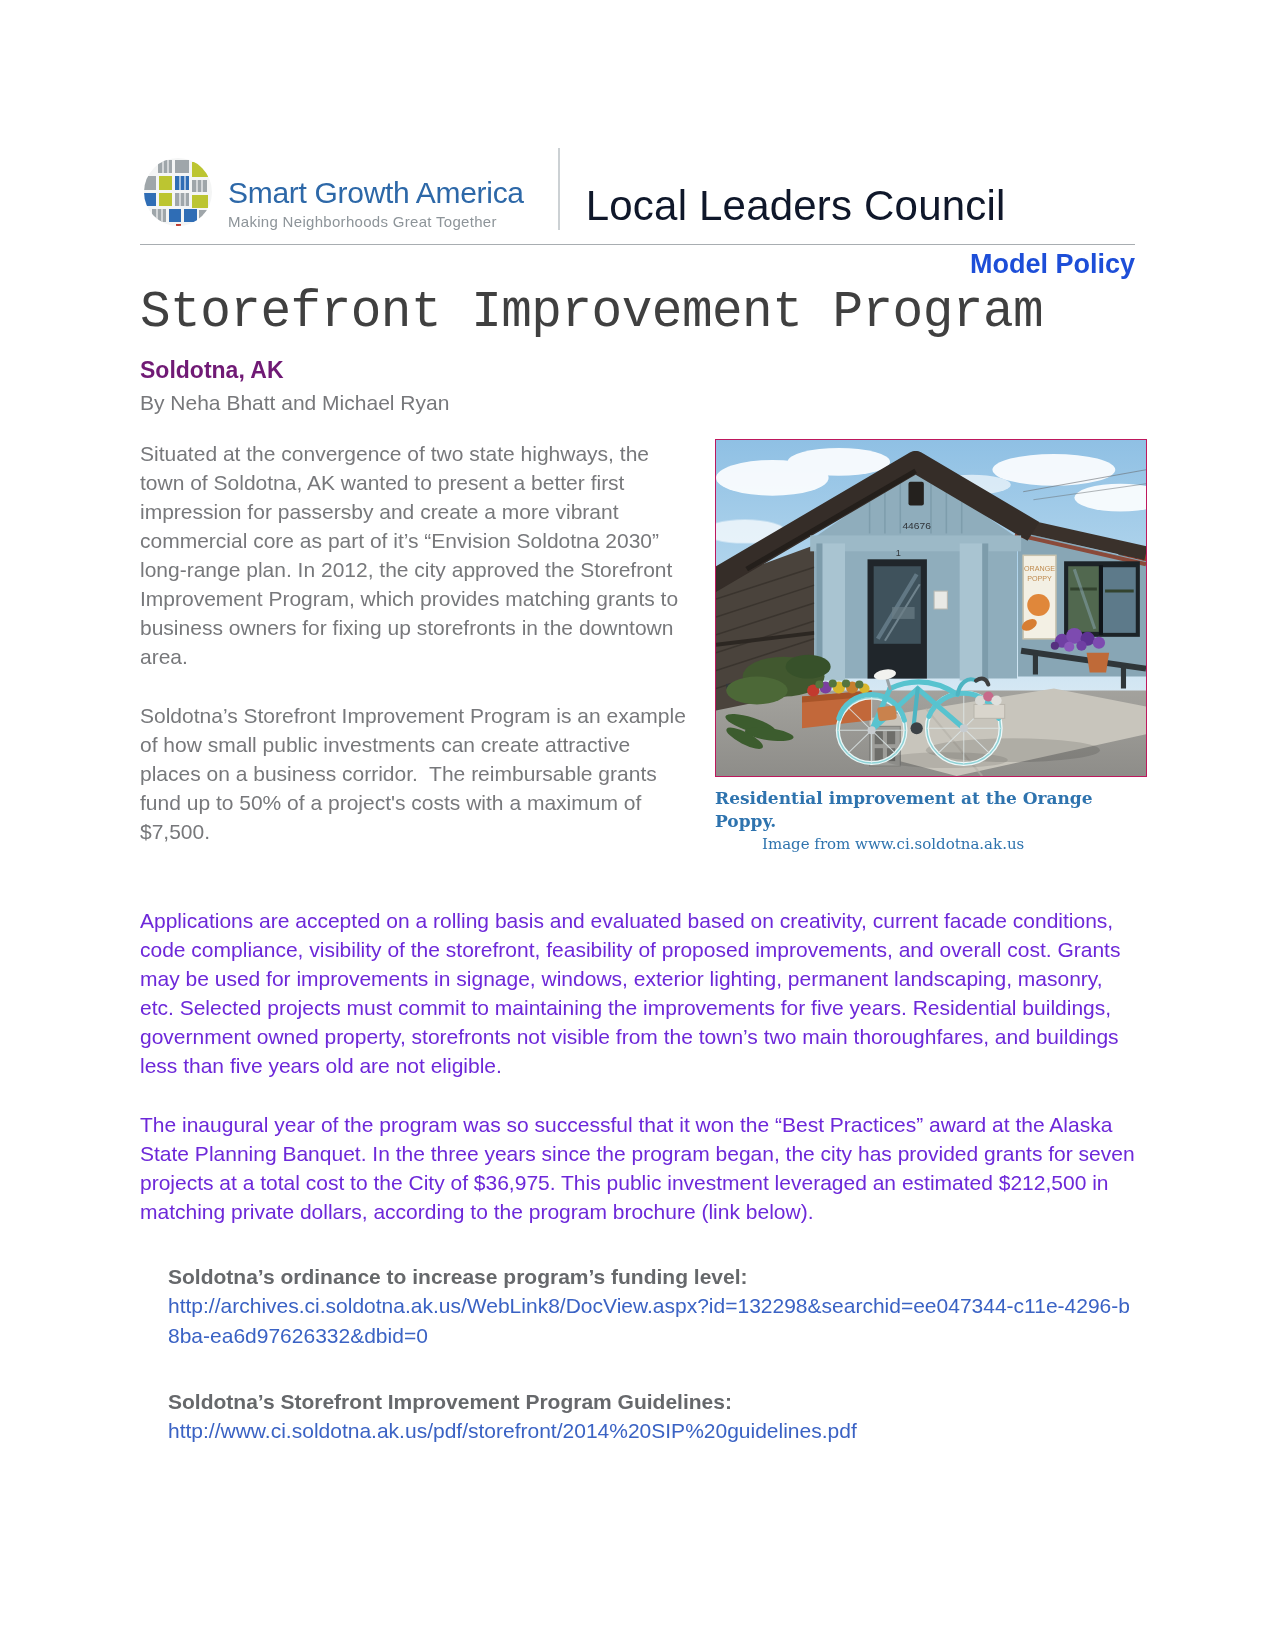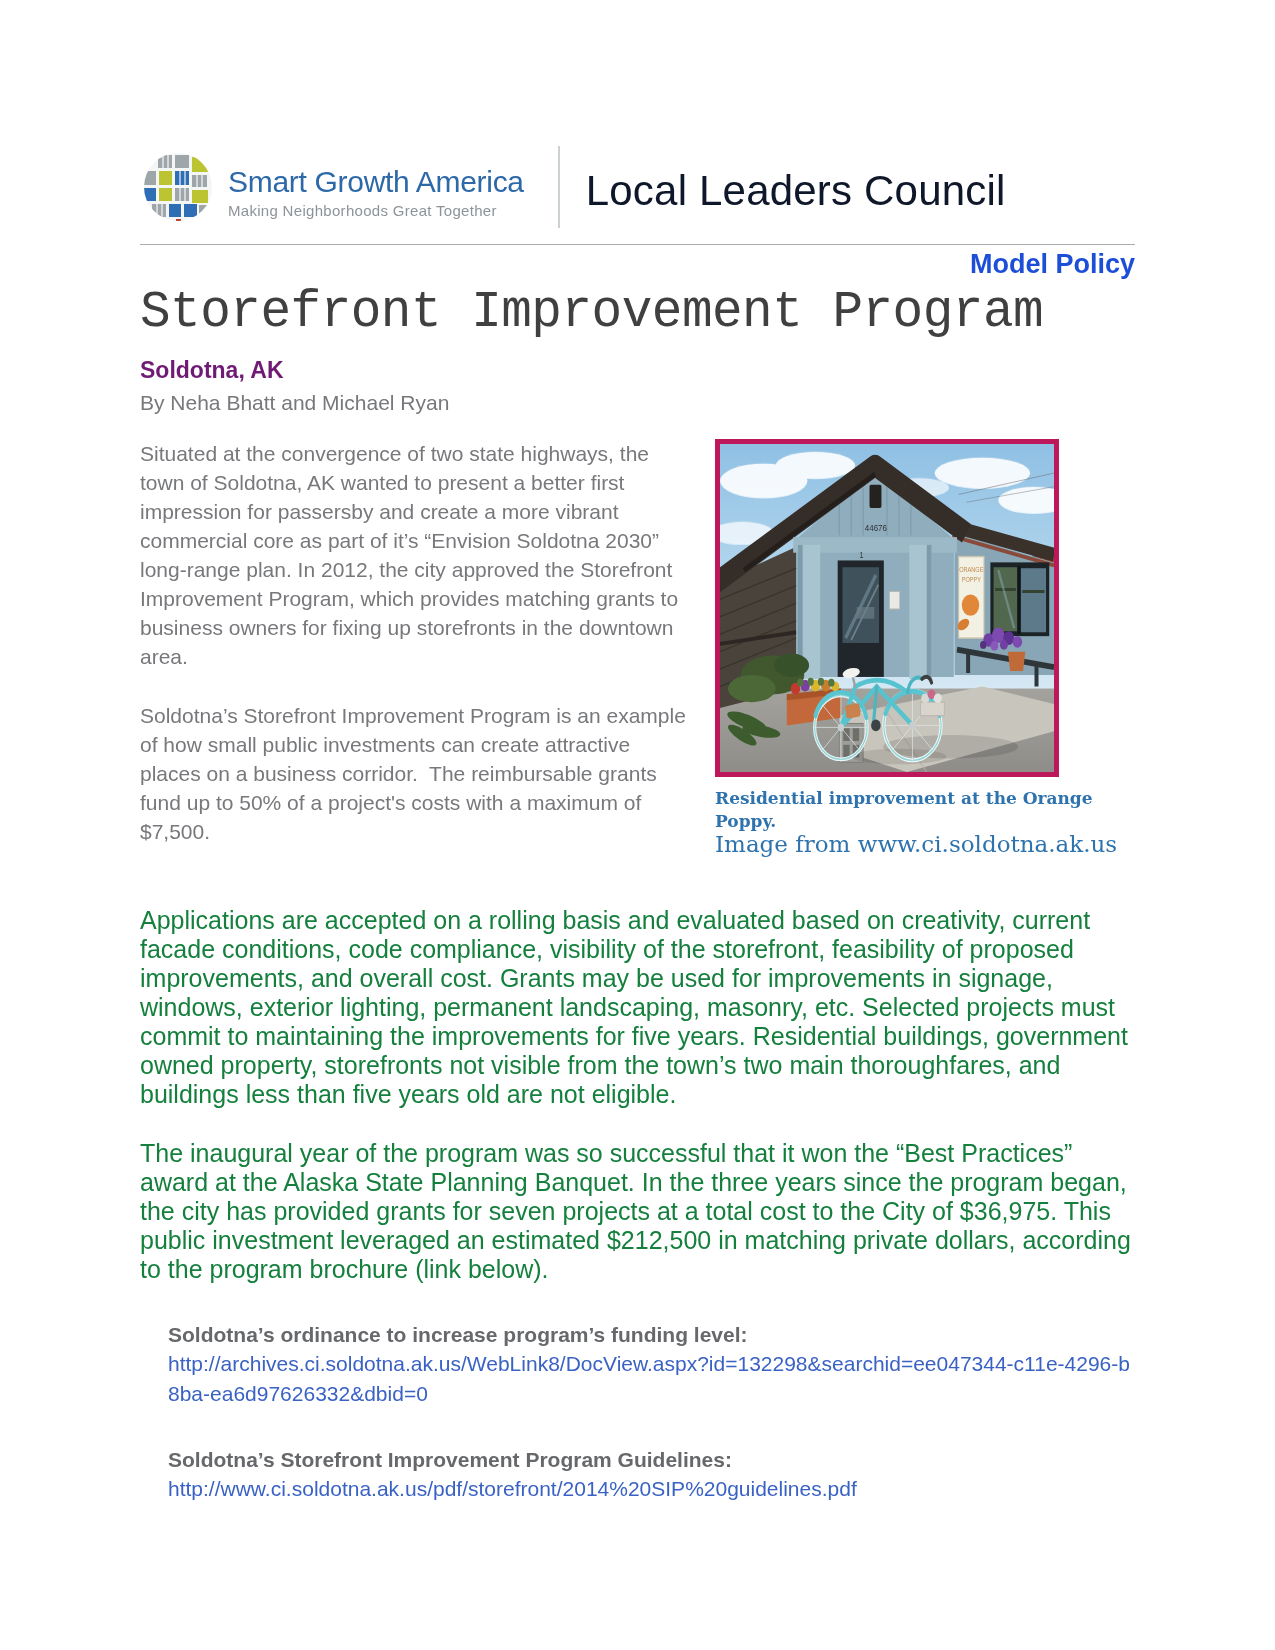--- a/index.html
+++ b/index.html
@@ -3,49 +3,49 @@
 <meta charset="utf-8">
 <style>
   html,body { margin:0; padding:0; background:#ffffff; }
   .page {
     width:1275px; height:1650px; position:relative; overflow:hidden;
     background:#ffffff; font-family:"Liberation Sans", sans-serif;
   }
   .content { padding:144px 140px 0 140px; }
 
   
-  .masthead { display:flex; align-items:center; height:86px; }
+  .masthead { display:flex; align-items:flex-end; height:86px; }
   .logo-mark { width:76px; height:76px; margin-top:0; flex:0 0 auto; }
   .logo-text { margin-left:12px; margin-top:10px; }
   .brand { font-size:30px; color:#2d68a8; letter-spacing:-0.3px; font-weight:500; }
   .tagline { font-size:15px; color:#8d9499; margin-top:3px; letter-spacing:0.3px; }
   .vrule { width:2px; height:82px; background:#ccd1d4; margin-left:34px; margin-right:26px; flex:0 0 auto; }
   .council { font-size:42px; color:#0f172a; font-weight:400; margin-top:8px; letter-spacing:0.2px; }
 
   .rule { border:none; border-top:1px solid #a8adb1; margin:14px 0 0 0; }
 
   .model-policy { text-align:right; font-size:27px; font-weight:700; color:#1d4ed8; margin-top:4px; }
 
   .title { margin:4px 0 0 0; font-size:51px; font-weight:300; color:#404040; letter-spacing:-0.5px;font-family:Liberation Mono, monospace; }
   .subtitle { margin-top:16px; font-size:23px; font-weight:700; color:#701a75; }
   .byline { margin-top:7px; font-size:21px; color:#77787b; }
 
   
   .two-col { display:flex; margin-top:24px; }
   .col-text { width:548px; flex:0 0 auto; }
   .col-text p { margin:0 0 30px 0; font-size:21px; line-height:29px; color:#77787b; white-space:pre-wrap; }
   .col-figure { width:420px; margin-left:27px; flex:0 0 auto; }
-  .photo-frame { width:344px; height:338px; border:5px solid #be185d; box-sizing:border-box; background:#c2410c; }
+  .photo-frame { width:432px; height:338px; border:1px solid #be185d; box-sizing:border-box; background:#c2410c; }
   .photo-frame svg { display:block; width:100%; height:100%; }
   figure { margin:0; }
   figcaption { margin-top:10px; font-family:"DejaVu Serif", serif; color:#2e73ae; }
   .cap-bold { font-weight:700; font-size:17px; line-height:23px; }
-  .cap-src { font-size:23px; line-height:23px; }
-
-  .wide { margin:30px 0 0 0; font-size:25px; line-height:29px; color:#15803d; white-space:pre-wrap; }
+  .cap-src { font-size:15px; line-height:23px;margin-left:47px; }
+
+  .wide { margin:30px 0 0 0; font-size:21px; line-height:29px; color:#6d28d9; white-space:pre-wrap; }
 
   
   .linkblock { margin-top:36px;margin-left:28px; }
   .link-heading { font-size:21px; font-weight:700; color:#66686b; line-height:29px; }
   .link { display:block; font-size:21px; line-height:30px; color:#3a62c4;
           word-break:break-all; cursor:pointer; }
 
   svg text { font-family:"Liberation Sans", sans-serif; }
 </style>
 </head>

